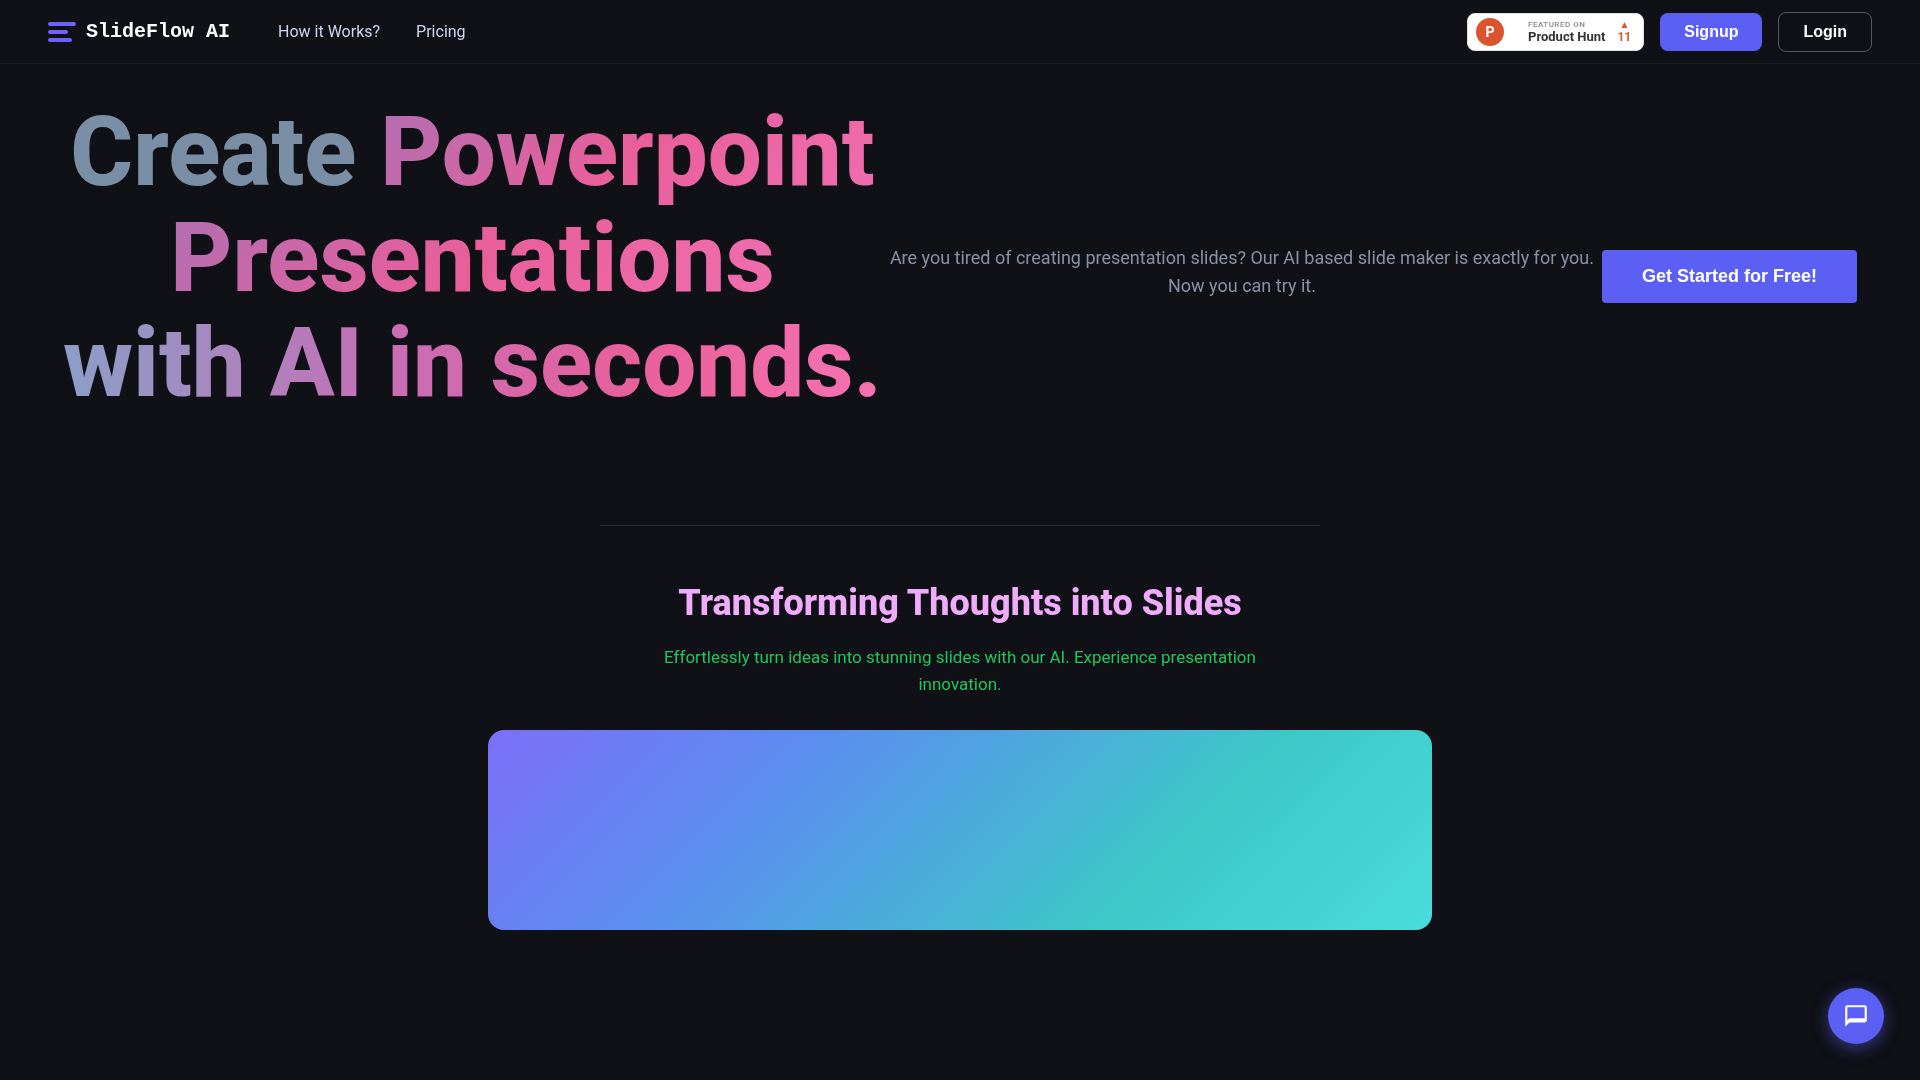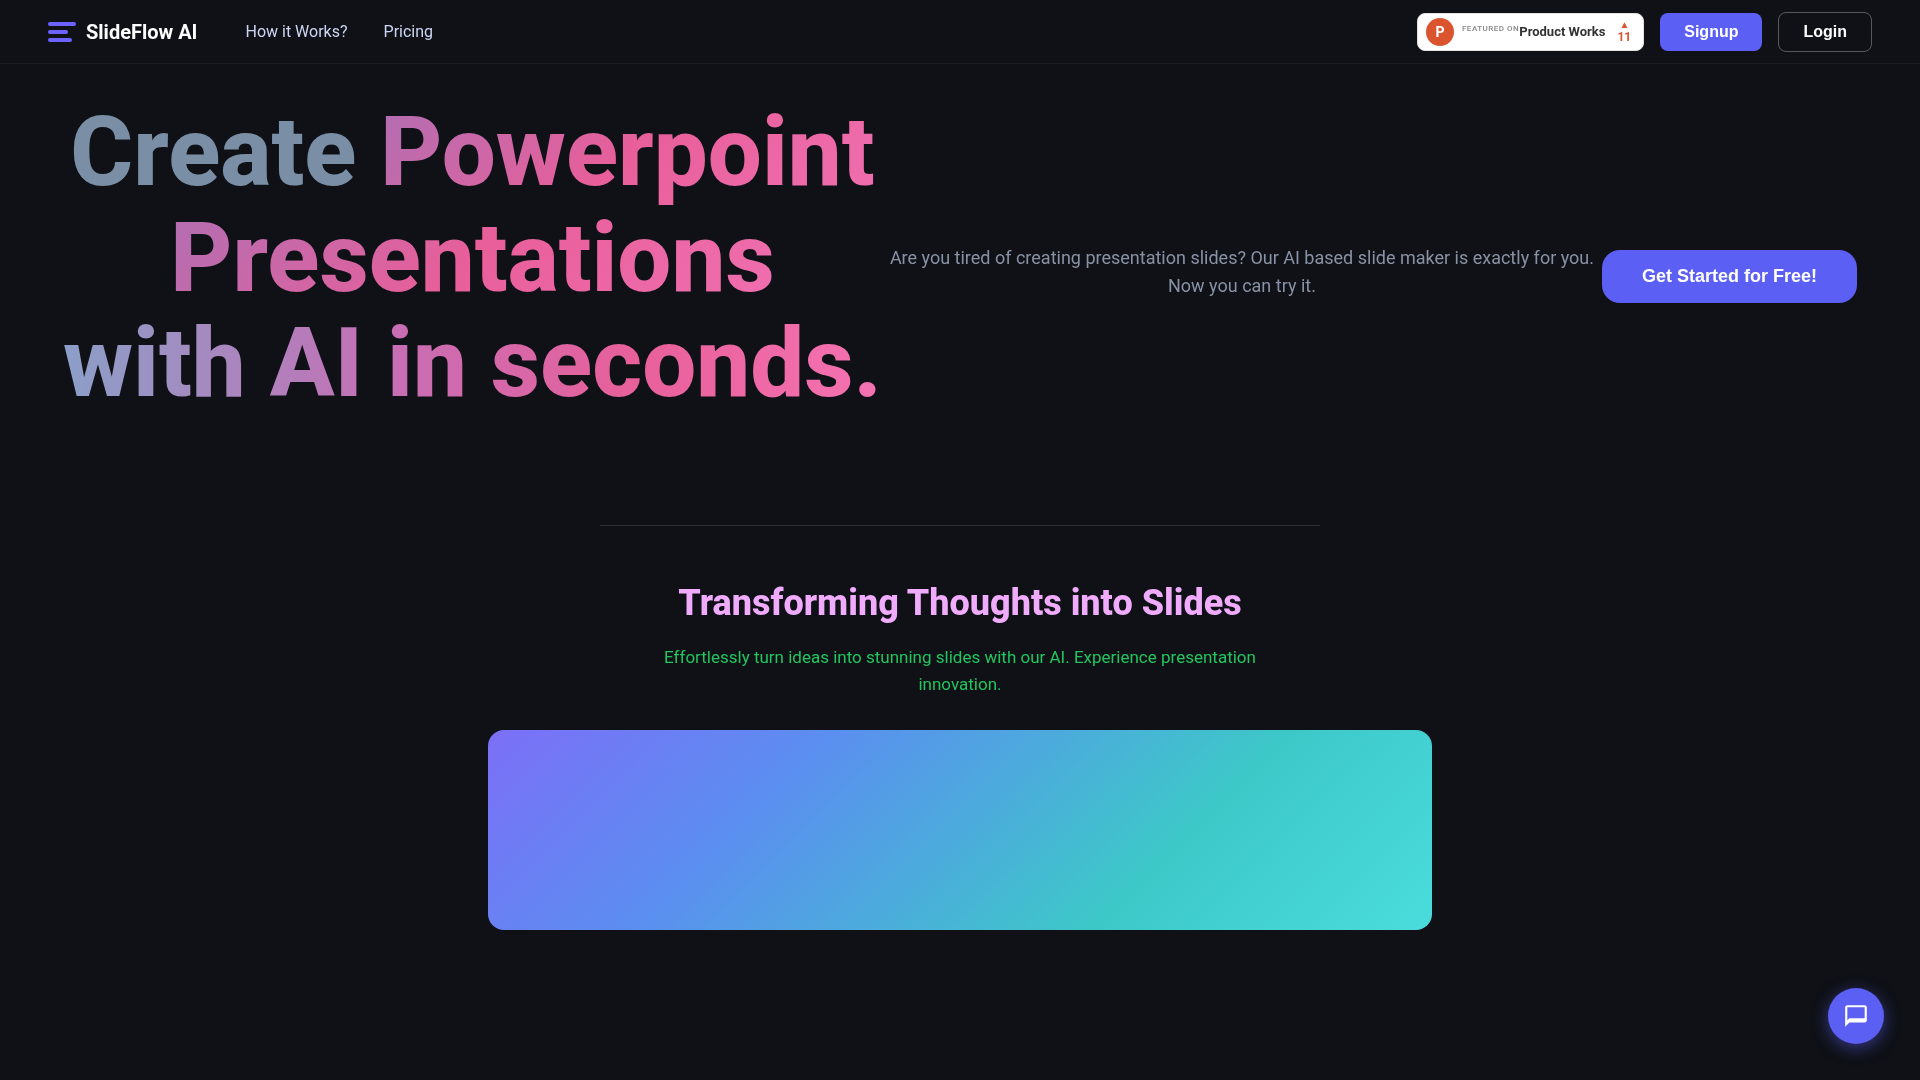--- a/index.html
+++ b/index.html
@@ -37,20 +37,21 @@
       display: flex;
       align-items: center;
       gap: 48px;
     }
 
     .logo-group {
       display: flex;
       align-items: center;
       gap: 10px;
       cursor: pointer;
+      font-family: Liberation Mono, monospace;
     }
 
     .logo-icon {
       width: 28px;
       height: 20px;
       display: flex;
       flex-direction: column;
       gap: 4px;
     }
 
@@ -119,21 +120,22 @@
       display: flex;
       align-items: center;
       justify-content: center;
       font-size: 14px;
       font-weight: 700;
       color: white;
     }
 
     .ph-text {
       display: flex;
-      flex-direction: row;
+      flex-direction: column;
+      margin-left: 16px;
     }
 
     .ph-featured {
       font-size: 8px;
       color: #888;
       font-weight: 500;
       text-transform: uppercase;
       letter-spacing: 0.5px;
     }
 
@@ -233,21 +235,21 @@
       max-width: 720px;
       line-height: 1.6;
     }
 
     .btn-cta {
       margin-top: 36px;
       background: #5c5ff3;
       color: white;
       border: none;
       padding: 16px 40px;
-      border-radius: 18px;
+      border-radius: 4px;
       font-size: 18px;
       font-weight: 600;
       cursor: pointer;
     }
 
     
     .divider {
       width: 720px;
       height: 1px;
       background: rgba(255,255,255,0.12);
@@ -325,21 +327,21 @@
     <div class="nav-links">
       <a class="nav-link">How it Works?</a>
       <a class="nav-link">Pricing</a>
     </div>
   </div>
   <div class="navbar-right">
     <div class="product-hunt-badge">
       <div class="ph-logo">P</div>
       <div class="ph-text">
         <span class="ph-featured">FEATURED ON</span>
-        <span class="ph-name">Product Works</span>
+        <span class="ph-name">Product Hunt</span>
       </div>
       <div class="ph-votes">
         <span class="ph-arrow">▲</span>
         <span class="ph-count">11</span>
       </div>
     </div>
     <button class="btn-signup">Signup</button>
     <button class="btn-login">Login</button>
   </div>
 </nav>

